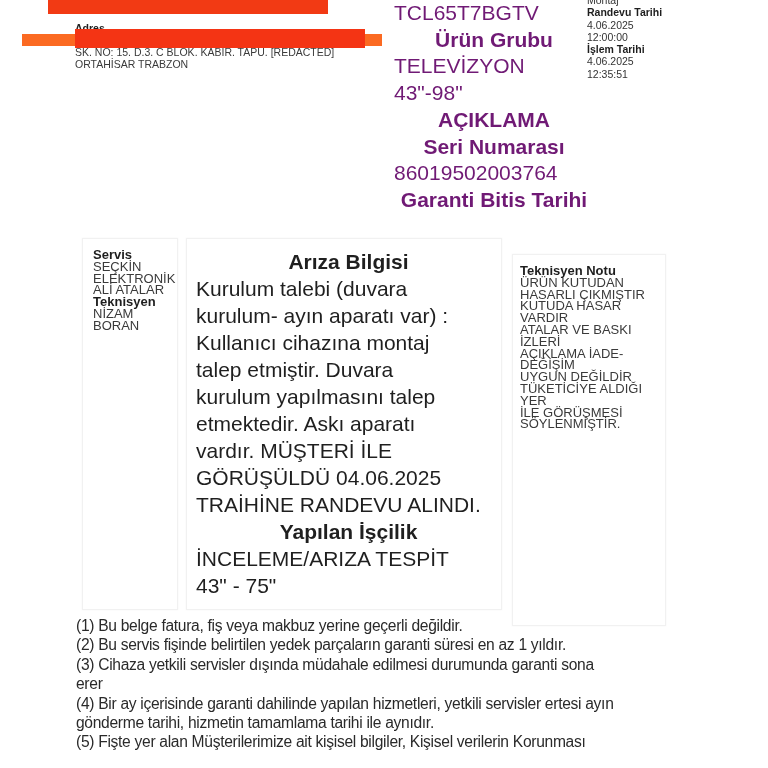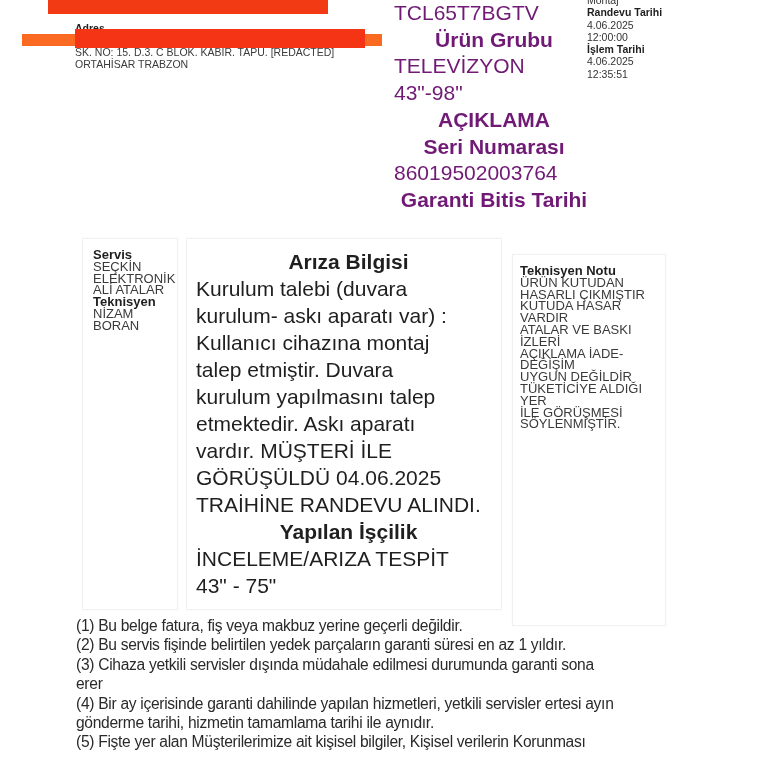--- a/index.html
+++ b/index.html
@@ -93,21 +93,21 @@
     <div class="b">Teknisyen</div>
     <div>NİZAM</div>
     <div>BORAN</div>
   </div>
 </div>
 
 <div class="abs box box-fault">
   <div class="fault-inner">
     <div class="b">Arıza Bilgisi</div>
     <div>Kurulum talebi (duvara</div>
-    <div>kurulum- askı aparatı var) :</div>
+    <div>kurulum- ayın aparatı var) :</div>
     <div>Kullanıcı cihazına montaj</div>
     <div>talep etmiştir. Duvara</div>
     <div>kurulum yapılmasını talep</div>
     <div>etmektedir. Askı aparatı</div>
     <div>vardır. MÜŞTERİ İLE</div>
     <div>GÖRÜŞÜLDÜ 04.06.2025</div>
     <div>TRAİHİNE RANDEVU ALINDI.</div>
     <div class="b">Yapılan İşçilik</div>
     <div>İNCELEME/ARIZA TESPİT</div>
     <div>43" - 75"</div>

